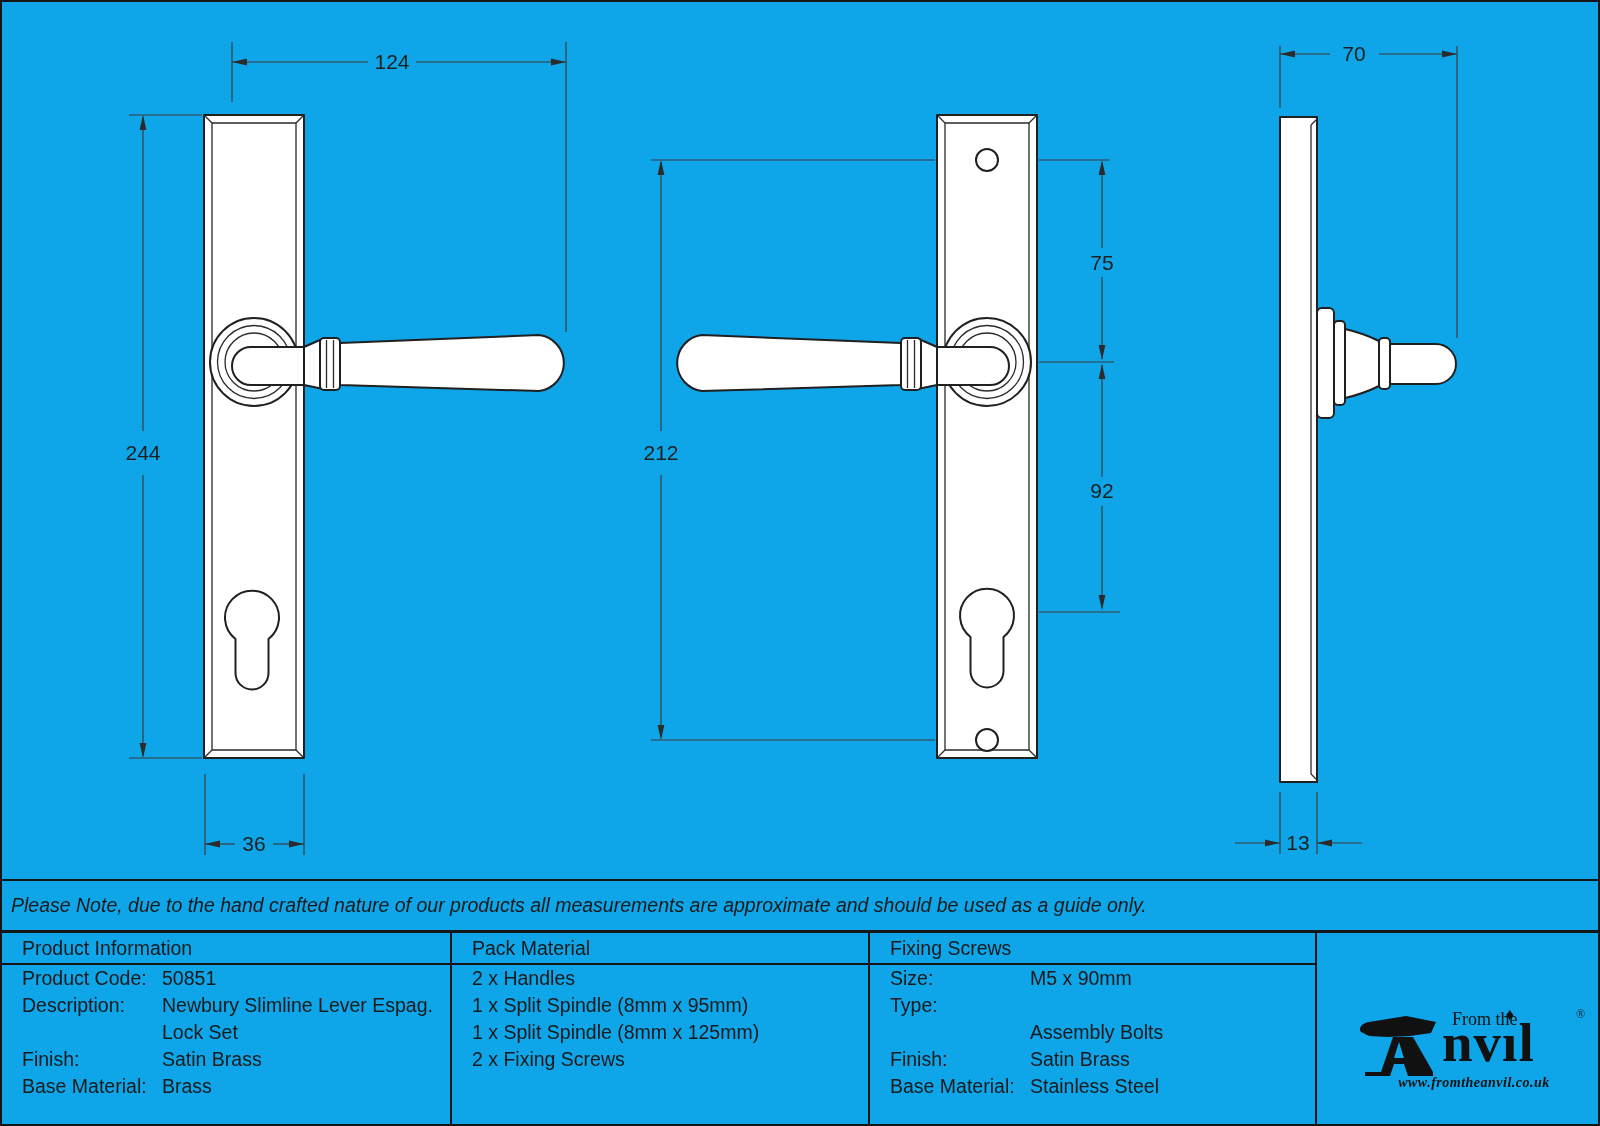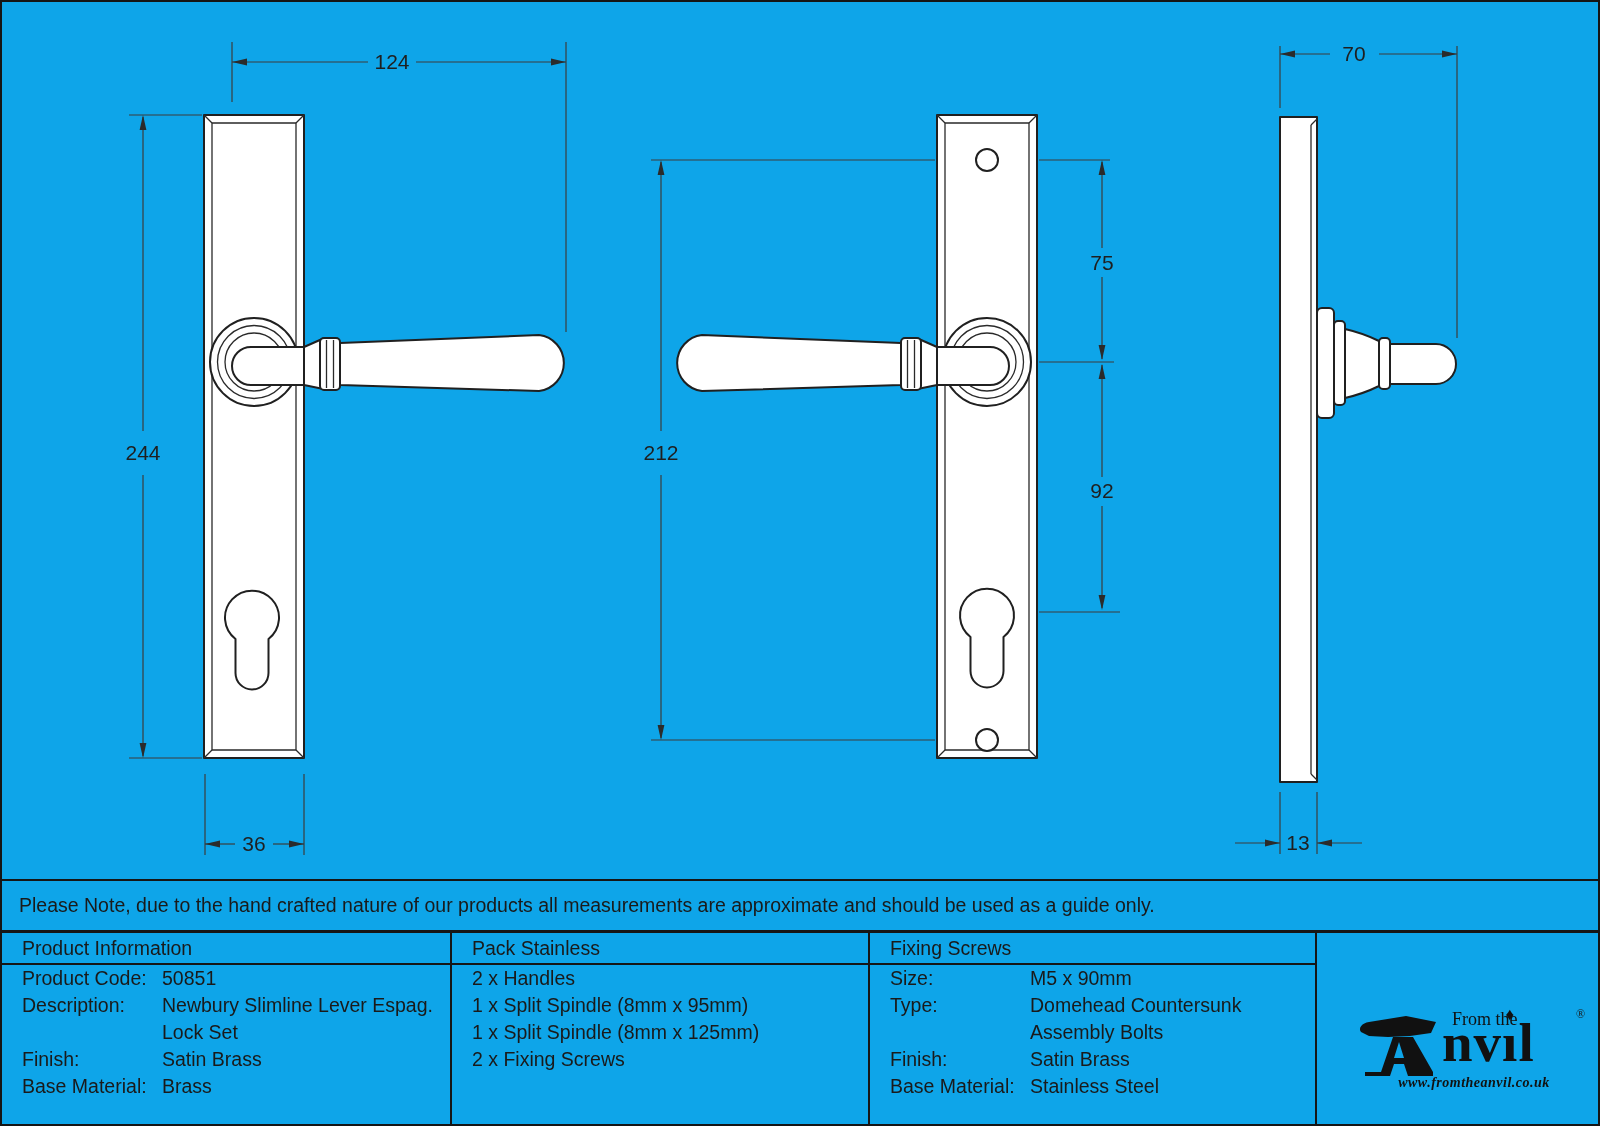--- a/index.html
+++ b/index.html
@@ -14,21 +14,21 @@
   #drawing svg{display:block;}
   .part{fill:#fff;stroke:#202020;stroke-width:2;stroke-linejoin:round;stroke-linecap:round;}
   .thin{fill:none;stroke:#2a2a2a;stroke-width:1.3;stroke-linejoin:round;}
   .dim{stroke:#3c3c3c;stroke-width:1.2;fill:none;}
   .arw{fill:#2b2b2b;stroke:none;}
   .dimtext{font-family:"Liberation Sans",sans-serif;font-size:21px;fill:#1f1f1f;text-anchor:middle;}
   
   #note-row{
     position:absolute;left:0;top:877px;width:1596px;height:54px;
     border-top:2px solid #161616;border-bottom:3px solid #161616;
-    display:flex;align-items:center;padding-left:17px;font-size:19.5px;
+    display:flex;align-items:center;padding-left:9px;font-size:19.5px;font-style:italic;
   }
   
   #spec-table{position:absolute;left:0;top:931px;width:1596px;height:235px;display:flex;}
   .tcol{border-right:2px solid #161616;height:100%;}
   .tcol:last-child{border-right:none;padding-left:33px;}
   .col-product{width:450px;}
   .col-pack{width:418px;}
   .col-fixing{width:447px;}
   .col-logo{flex:1;display:flex;align-items:center;justify-content:center;}
   .thead{height:32px;border-bottom:2px solid #161616;display:flex;align-items:center;
@@ -228,39 +228,38 @@
           <span class="tvalue">Satin Brass</span>
         </div>
         <div class="trow">
           <span class="tlabel">Base Material:</span>
           <span class="tvalue">Brass</span>
         </div>
       </div>
     </div>
 
     <div class="tcol col-pack">
-      <div class="thead">Pack Stainless</div>
+      <div class="thead">Pack Material</div>
       <div class="tbody">
         <div class="trow">2 x Handles</div>
         <div class="trow">1 x Split Spindle (8mm x 95mm)</div>
         <div class="trow">1 x Split Spindle (8mm x 125mm)</div>
         <div class="trow">2 x Fixing Screws</div>
       </div>
     </div>
 
     <div class="tcol col-fixing">
       <div class="thead">Fixing Screws</div>
       <div class="tbody">
         <div class="trow">
           <span class="tlabel">Size:</span>
           <span class="tvalue">M5 x 90mm</span>
         </div>
         <div class="trow">
           <span class="tlabel">Type:</span>
-          <span class="tvalue">Domehead Countersunk</span>
         </div>
         <div class="trow">
           <span class="tlabel"></span>
           <span class="tvalue">Assembly Bolts</span>
         </div>
         <div class="trow">
           <span class="tlabel">Finish:</span>
           <span class="tvalue">Satin Brass</span>
         </div>
         <div class="trow">

